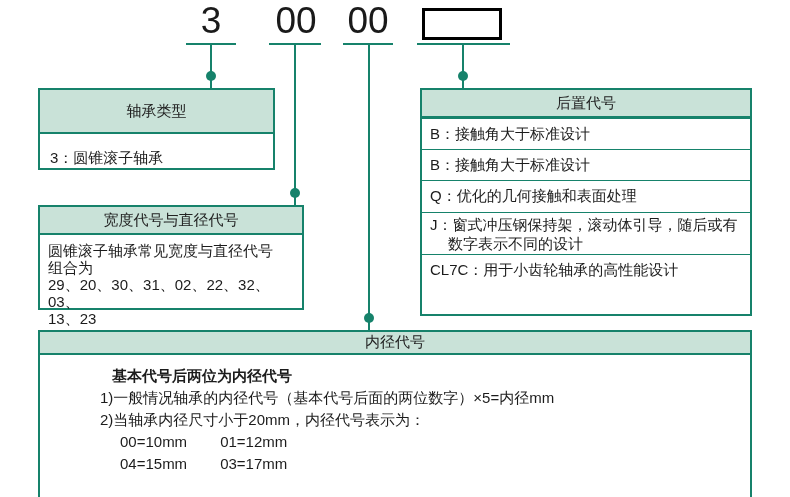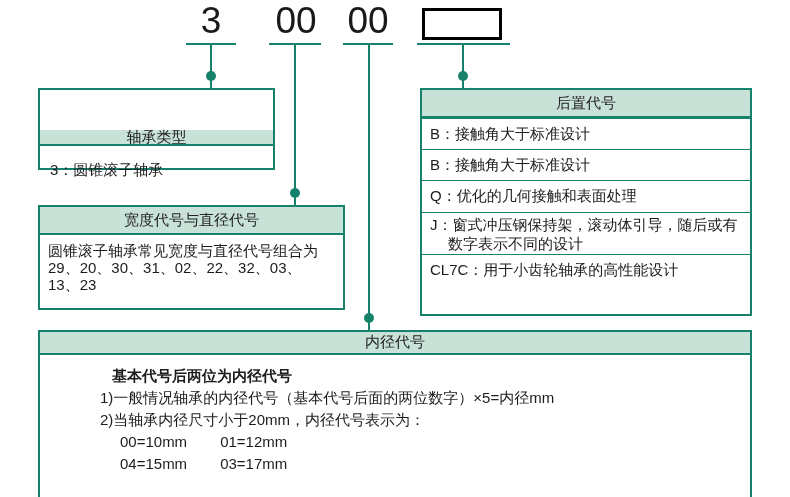--- a/index.html
+++ b/index.html
@@ -62,25 +62,25 @@
 <div class="vline" style="left:294px;top:43px;height:162px;"></div>
 <div class="vline" style="left:368px;top:43px;height:287px;"></div>
 <div class="vline" style="left:462px;top:43px;height:45px;"></div>
 
 <div class="dot" style="left:206px;top:71px;"></div>
 <div class="dot" style="left:290px;top:188px;"></div>
 <div class="dot" style="left:364px;top:313px;"></div>
 <div class="dot" style="left:458px;top:71px;"></div>
 
 <div class="gbox" style="left:38px;top:88px;width:237px;height:82px;">
-  <div class="gbox-header" style="height:16px;margin-top:40px;">轴承类型</div>
+  <div class="gbox-header" style="height:44px;">轴承类型</div>
   <div class="gbox-body type-body">3：圆锥滚子轴承</div>
 </div>
 
-<div class="gbox" style="left:38px;top:205px;width:307px;height:105px;">
+<div class="gbox" style="left:38px;top:205px;width:266px;height:105px;">
   <div class="gbox-header" style="height:28px;">宽度代号与直径代号</div>
   <div class="gbox-body width-body">圆锥滚子轴承常见宽度与直径代号组合为
 29、20、30、31、02、22、32、03、
 13、23</div>
 </div>
 
 <div class="gbox" style="left:420px;top:88px;width:332px;height:228px;">
   <div class="gbox-header" style="height:28px;font-family:Liberation Mono, monospace;">后置代号</div>
   <div class="srow">B：接触角大于标准设计</div>
   <div class="srow">B：接触角大于标准设计</div>

